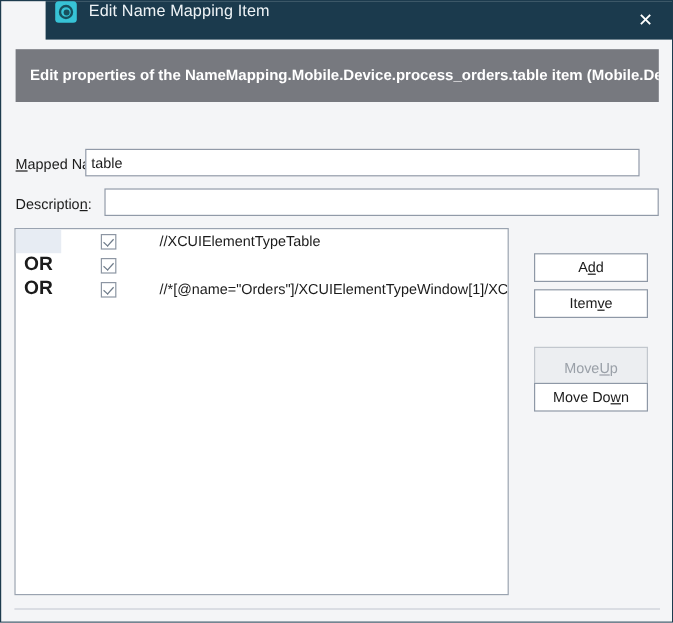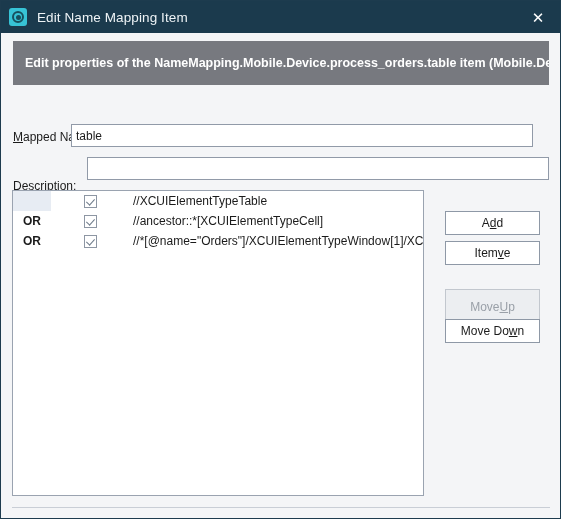--- a/index.html
+++ b/index.html
@@ -27,24 +27,25 @@
     display: flex;
     flex-direction: column;
   }
 
   
   .titlebar {
     height: 32px;
     flex: 0 0 32px;
     background: #1b3a4d;
     display: flex;
-    align-items: center;
+    align-items: flex-start;
     padding: 0 0 0 8px;
     box-sizing: border-box;
     user-select: none;
+    margin-left: 37px;
   }
   .app-icon {
     width: 18px;
     height: 18px;
     flex: 0 0 18px;
     border-radius: 3px;
     background: #37c3d6;
     position: relative;
     margin-right: 10px;
   }
@@ -126,21 +127,21 @@
     box-sizing: border-box;
     font-family: "Liberation Sans", sans-serif;
     font-size: 12px;
     color: #1b1b1b;
     padding: 0 4px;
     line-height: 20px;
     outline: none;
   }
   #mapped-name-label { left: 12px; top: 97px; }
   #mapped-name-input { left: 70px; top: 91px; width: 462px; height: 23px; }
-  #description-label  { left: 12px; top: 146px; }
+  #description-label  { left: 12px; top: 130px; }
   #description-input  { left: 86px; top: 124px; width: 462px; height: 23px; }
 
   
   .listbox {
     position: absolute;
     left: 11px;
     top: 157px;
     width: 412px;
     height: 306px;
     background: #ffffff;
@@ -152,21 +153,21 @@
     display: flex;
     align-items: center;
     height: 20px;
     font-size: 12px;
     gap: 24px;
   }
   .col-or {
     flex: 0 0 38px;
     text-align: center;
     font-weight: bold;
-    font-size: 12px;
+    font-size: 16px;
     color: #1b1b1b;
     align-self: stretch;
     display: flex;
     align-items: center;
     justify-content: center;
     box-sizing: border-box;
   }
   .row.first .col-or {
     background: #e7ecf3;
   }
@@ -268,21 +269,20 @@
           <span class="cbox checked"></span>
         </div>
         <div class="col-expr">//XCUIElementTypeTable</div>
       </div>
 
       <div class="row">
         <div class="col-or">OR</div>
         <div class="col-check">
           <span class="cbox checked"></span>
         </div>
-        <div class="col-expr">//ancestor::*[XCUIElementTypeCell]</div>
       </div>
 
       <div class="row">
         <div class="col-or">OR</div>
         <div class="col-check">
           <span class="cbox checked"></span>
         </div>
         <div class="col-expr">//*[@name="Orders"]/XCUIElementTypeWindow[1]/XCUIElementType</div>
       </div>
 

